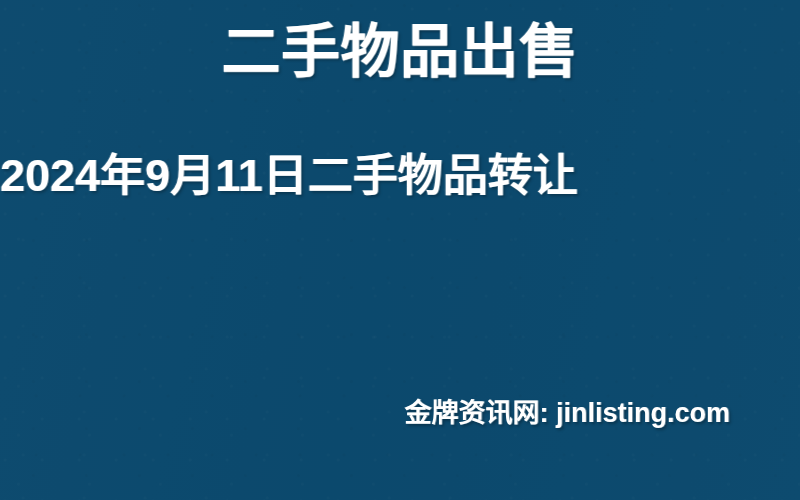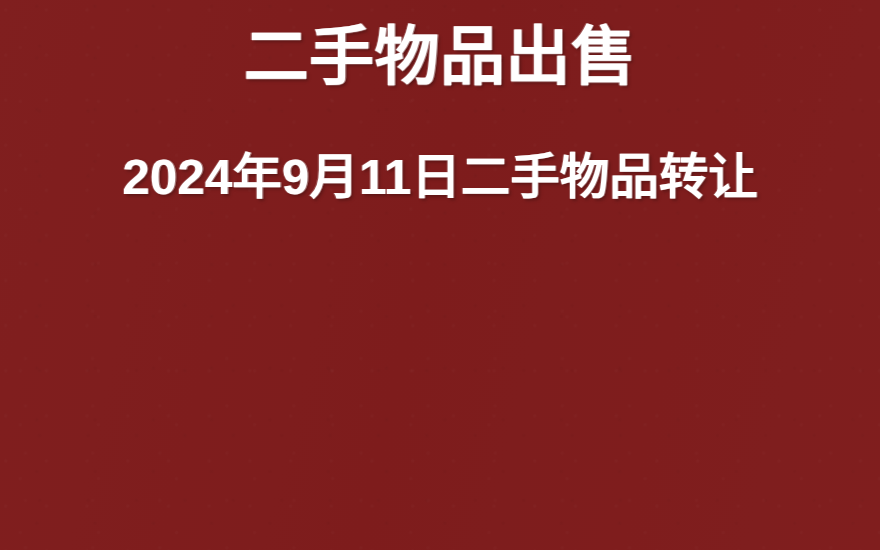--- a/index.html
+++ b/index.html
@@ -14,21 +14,21 @@
     overflow: hidden;
     font-family: "Liberation Sans", "DejaVu Sans", sans-serif;
     background: #0a0099;
   }
 
   
   .poster {
     position: relative;
     width: 800px;
     height: 500px;
-    background-color: #7f1d1d;
+    background-color: #0c4a6e;
     overflow: hidden;
     box-sizing: border-box;
   }
 
   
   .poster-noise {
     position: absolute;
     inset: 0;
     pointer-events: none;
     opacity: 0.5;
@@ -65,22 +65,22 @@
       -1px 0 0 rgba(255,255,255,0.28),
        0 1px 0 rgba(255,255,255,0.22),
        2px 2px 3px rgba(0,0,0,0.28);
   }
 
   
   .body-block {
     position: absolute;
     left: 0;
     right: 0;
-    top: 129px;
-    text-align: center;
+    top: 144px;
+    text-align: left;
   }
 
   .body-line {
     display: block;
     margin: 0;
     color: #ffffff;
     font-size: 45px;
     line-height: 1.44;
     font-weight: 600;
     letter-spacing: 0px;
@@ -120,14 +120,17 @@
   <div class="poster-noise"></div>
 
   <div class="title-block">
     <h1 class="poster-title">二手物品出售</h1>
   </div>
 
   <div class="body-block">
     <span class="body-line">2024年9月11日二手物品转让</span>
   </div>
 
+  <div class="footer-block">
+    <span class="footer-credit">金牌资讯网: jinlisting.com</span>
+  </div>
 
 </div>
 
 </body></html>

